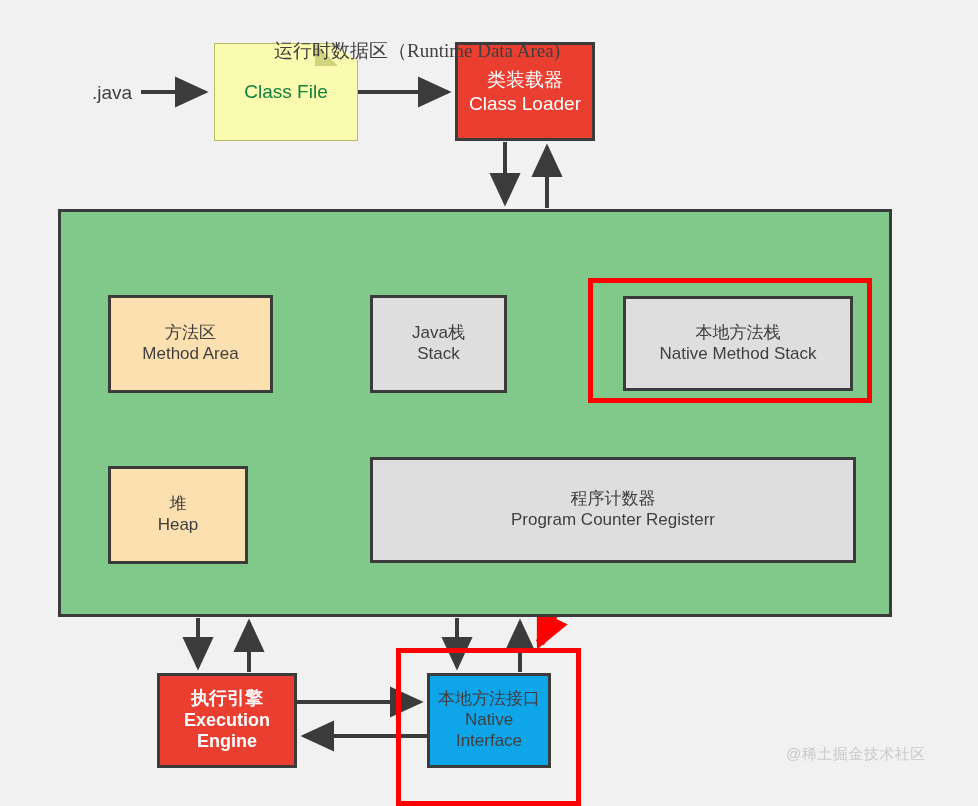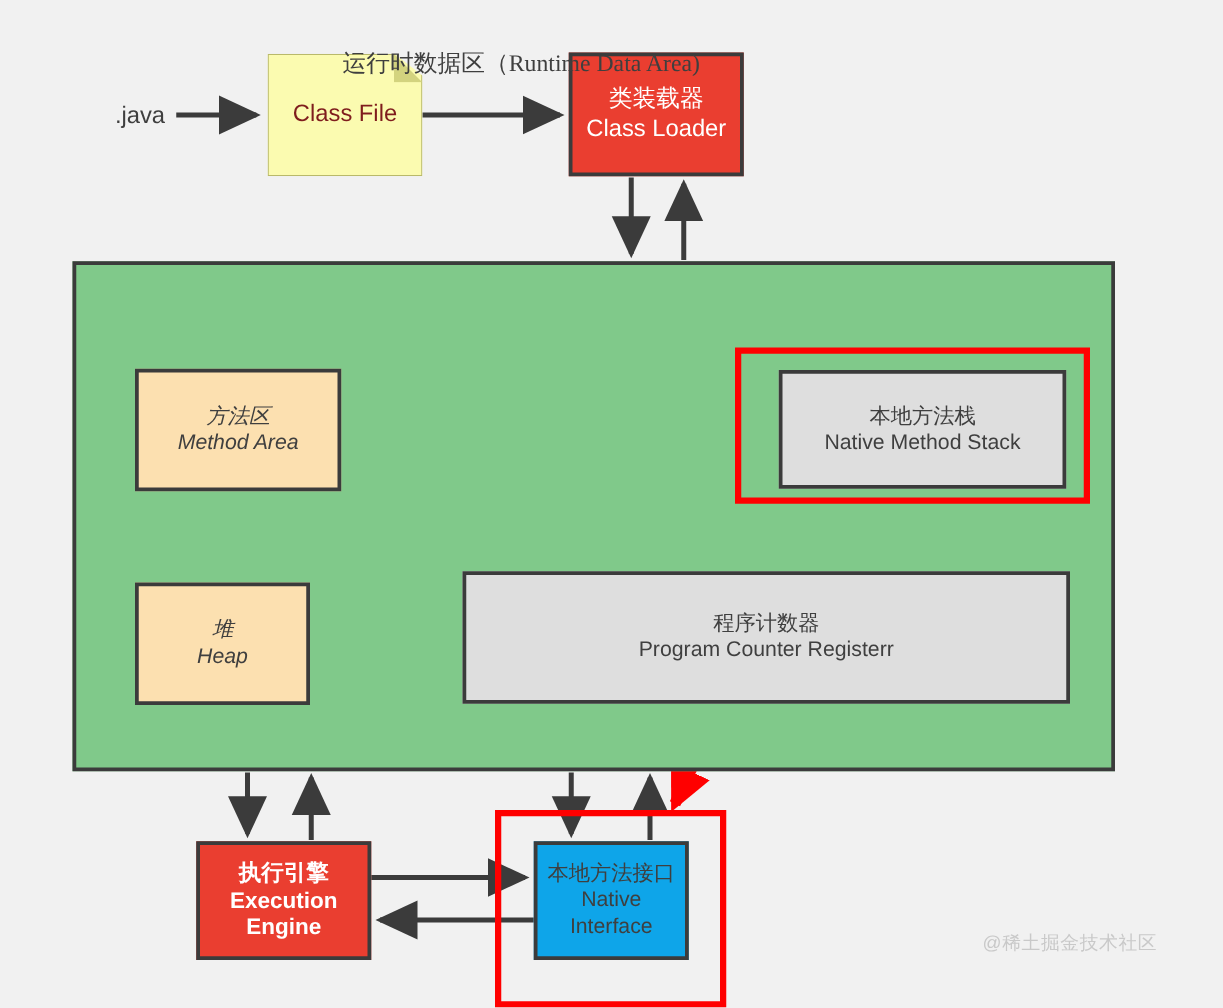--- a/index.html
+++ b/index.html
@@ -41,26 +41,26 @@
     width: 80px; height: 30px;
     align-items: center;
     justify-content: center;
     font-size: 19px;
     color: #3f3f3f;
   }
 
   
   #class-file {
     left: 214px; top: 43px;
-    width: 124px; height: 98px;
+    width: 144px; height: 98px;
     background: #fbfbb0;
     border: 1px solid #b9b96a;
     clip-path: polygon(0 0, 82% 0, 100% 18%, 100% 100%, 0 100%);
     font-size: 19px;
-    color: #7f1d1d;
+    color: #15803d;
   }
   #class-file-fold {
     position: absolute;
     right: 0; top: 0;
     width: 23px; height: 23px;
     background: #d3d37e;
     clip-path: polygon(0 0, 100% 100%, 0 100%);
   }
 
   
@@ -90,21 +90,21 @@
     font-size: 19px;
     color: #3f3f3f;
     font-family: Liberation Serif, serif;
   }
 
   .inner-box {
     border: 3px solid #3b3b3b;
     font-size: 17px;
     color: #3f3f3f;
   }
-  .fill-orange { background: #fce0b0; font-style: italic; }
+  .fill-orange { background: #fce0b0; }
   .fill-gray   { background: #dedede; }
 
   #method-area { left: 108px; top: 295px; width: 165px; height: 98px; }
   #java-stack  { left: 370px; top: 295px; width: 137px; height: 98px; }
 
   #native-stack-highlight {
     left: 588px; top: 278px;
     width: 284px; height: 125px;
     border: 5px solid #ff0000;
     background: transparent;
@@ -245,20 +245,24 @@
   </div>
 
   <div class="node" id="runtime-area"></div>
   <div id="runtime-title">运行时数据区（Runtime Data Area)</div>
 
   <div class="node inner-box fill-orange" id="method-area">
     <span class="lbl">方法区</span>
     <span class="lbl">Method Area</span>
   </div>
 
+  <div class="node inner-box fill-gray" id="java-stack">
+    <span class="lbl">Java栈</span>
+    <span class="lbl">Stack</span>
+  </div>
 
   <div class="node" id="native-stack-highlight"></div>
   <div class="node inner-box fill-gray" id="native-method-stack">
     <span class="lbl">本地方法栈</span>
     <span class="lbl">Native Method Stack</span>
   </div>
 
   <div class="node inner-box fill-orange" id="heap">
     <span class="lbl">堆</span>
     <span class="lbl">Heap</span>

